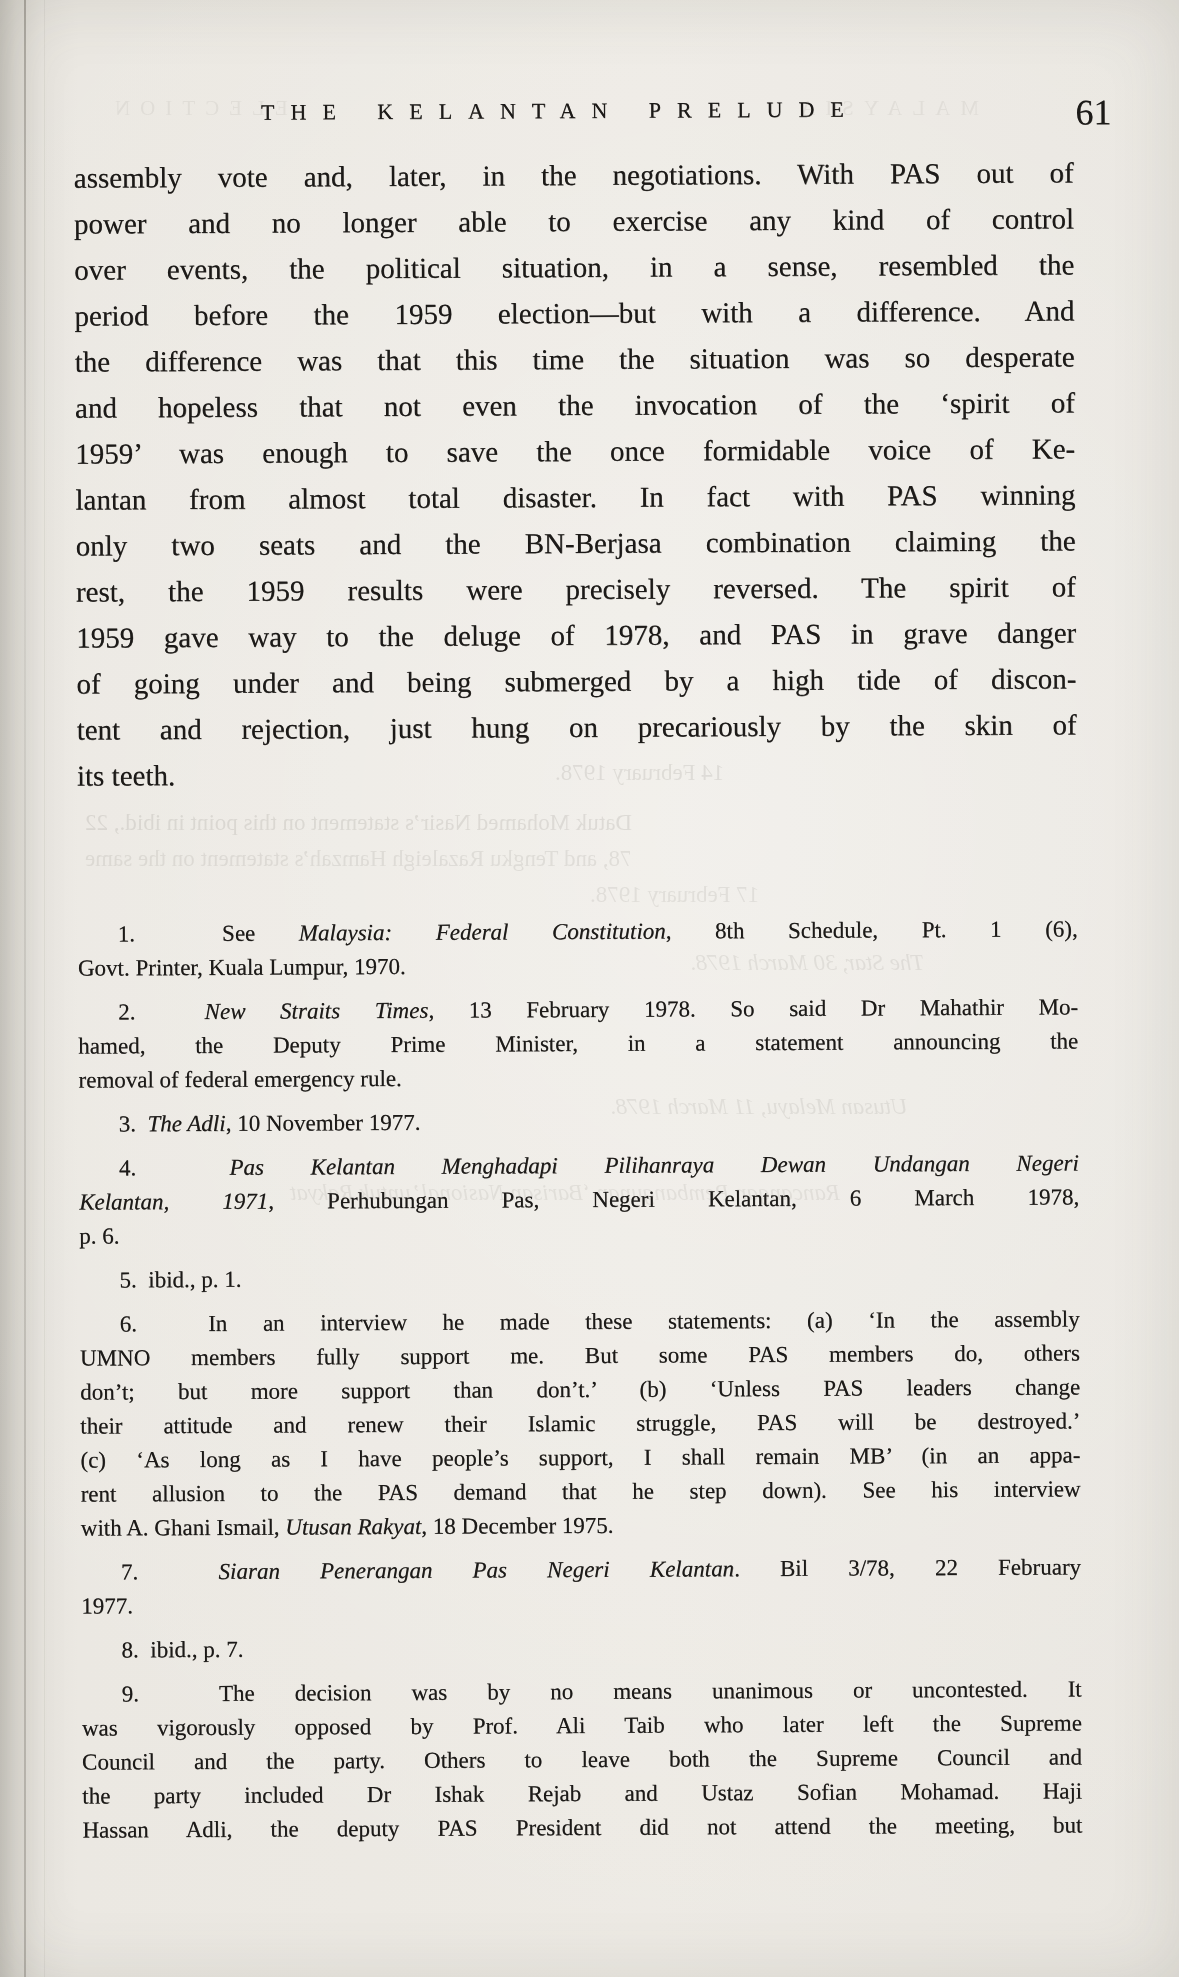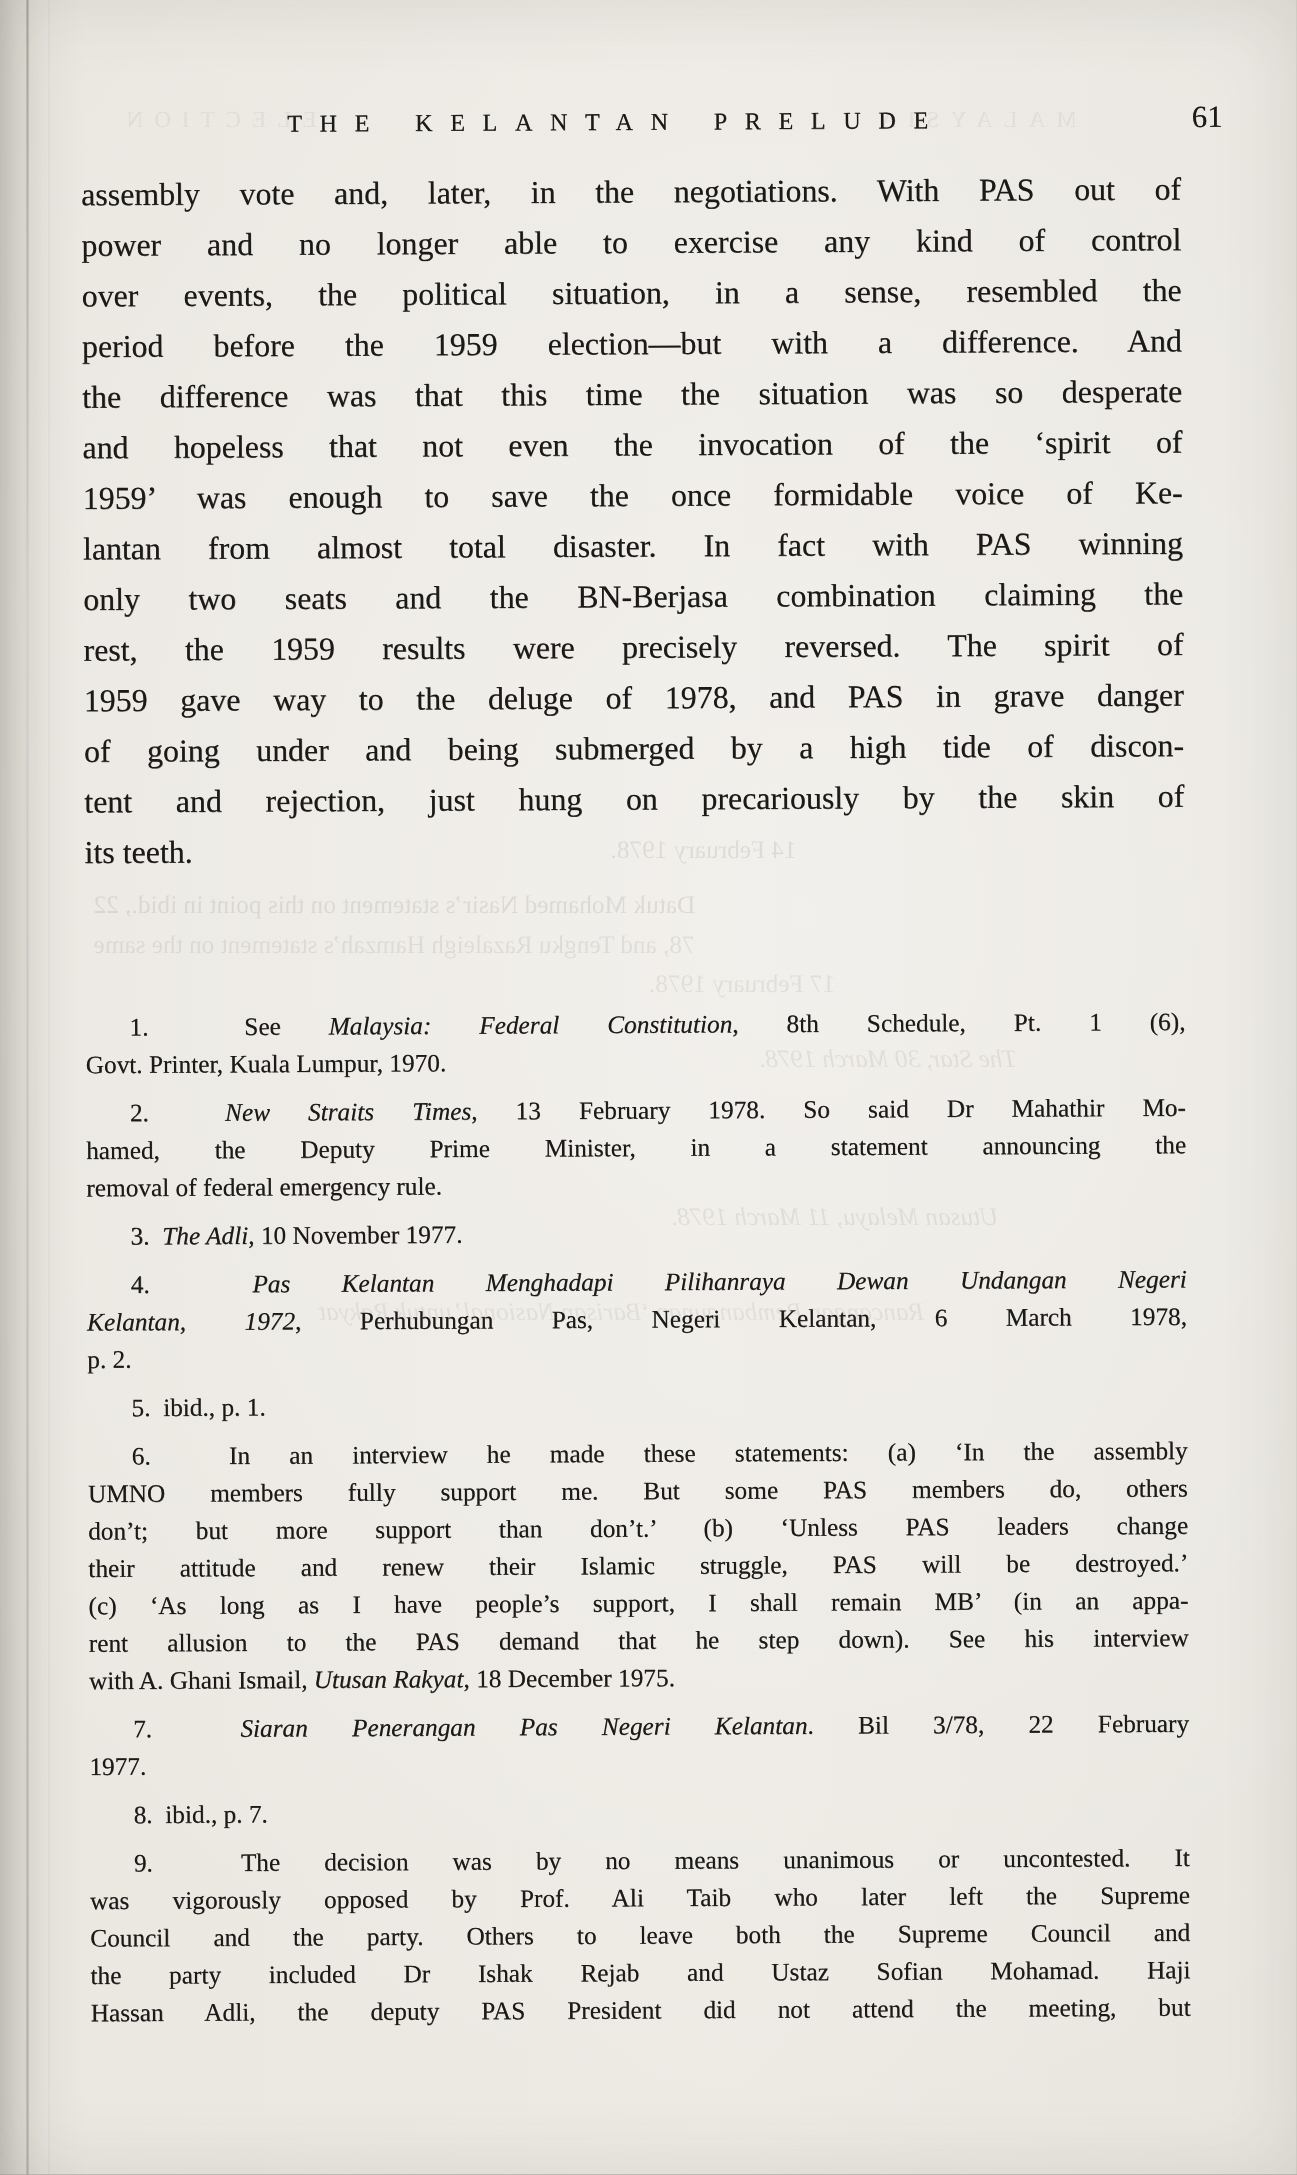--- a/index.html
+++ b/index.html
@@ -19,21 +19,21 @@
     background:linear-gradient(180deg,rgba(85,80,70,0.38),rgba(85,80,70,0.07) 28%,rgba(85,80,70,0.16) 58%,rgba(85,80,70,0.30));}
   .crease2{position:absolute;left:44px;top:0;width:1px;height:100%;background:rgba(85,80,70,0.07);}
 
   .content{position:absolute;left:78px;top:0;width:1000px;height:100%;
     transform:rotate(-0.3deg);transform-origin:50% 50%;}
 
   .header{position:absolute;top:98px;left:0;width:100%;}
   .title{display:block;text-align:center;padding-right:26px;
     font-size:22px;letter-spacing:16px;word-spacing:4px;
     text-shadow:0.3px 0.3px 0.4px rgba(25,22,18,0.65);}
-  .pagenum{position:absolute;right:-38px;top:-4px;font-size:28px;
+  .pagenum{position:absolute;right:-38px;top:-4px;font-size:36px;
     text-shadow:0.3px 0.3px 0.4px rgba(25,22,18,0.65);}
 
   .bodytext{position:absolute;top:152px;left:0;width:100%;}
   .bodytext .ln{height:46px;line-height:46px;font-size:29px;
     text-shadow:0.3px 0.3px 0.45px rgba(25,22,18,0.6);}
 
   .footnotes{position:absolute;top:915px;left:0;width:100%;}
   .fn{margin:0 0 10px 0;}
   .footnotes .ln{height:34px;line-height:34px;font-size:23px;
     text-shadow:0.25px 0.25px 0.4px rgba(25,22,18,0.6);}
@@ -107,22 +107,22 @@
         <div class="ln just"><span>hamed, the Deputy Prime Minister, in a statement announcing the</span></div>
         <div class="ln"><span>removal of federal emergency rule.</span></div>
       </div>
 
       <div class="fn">
         <div class="ln fn-first"><span>3.&nbsp;&nbsp;</span><span class="it">The Adli</span><span>, 10 November 1977.</span></div>
       </div>
 
       <div class="fn">
         <div class="ln just fn-first"><span>4.&nbsp;&nbsp;</span><span class="it">Pas Kelantan Menghadapi Pilihanraya Dewan Undangan Negeri</span></div>
-        <div class="ln just"><span class="it">Kelantan, 1972</span><span>, Perhubungan Pas, Negeri Kelantan, 6 March 1978,</span></div>
-        <div class="ln"><span>p. 2.</span></div>
+        <div class="ln just"><span class="it">Kelantan, 1971</span><span>, Perhubungan Pas, Negeri Kelantan, 6 March 1978,</span></div>
+        <div class="ln"><span>p. 6.</span></div>
       </div>
 
       <div class="fn">
         <div class="ln fn-first"><span>5.&nbsp;&nbsp;ibid., p. 1.</span></div>
       </div>
 
       <div class="fn">
         <div class="ln just fn-first"><span>6.&nbsp;&nbsp;In an interview he made these statements: (a) ‘In the assembly</span></div>
         <div class="ln just"><span>UMNO members fully support me. But some PAS members do, others</span></div>
         <div class="ln just"><span>don’t; but more support than don’t.’ (b) ‘Unless PAS leaders change</span></div>

